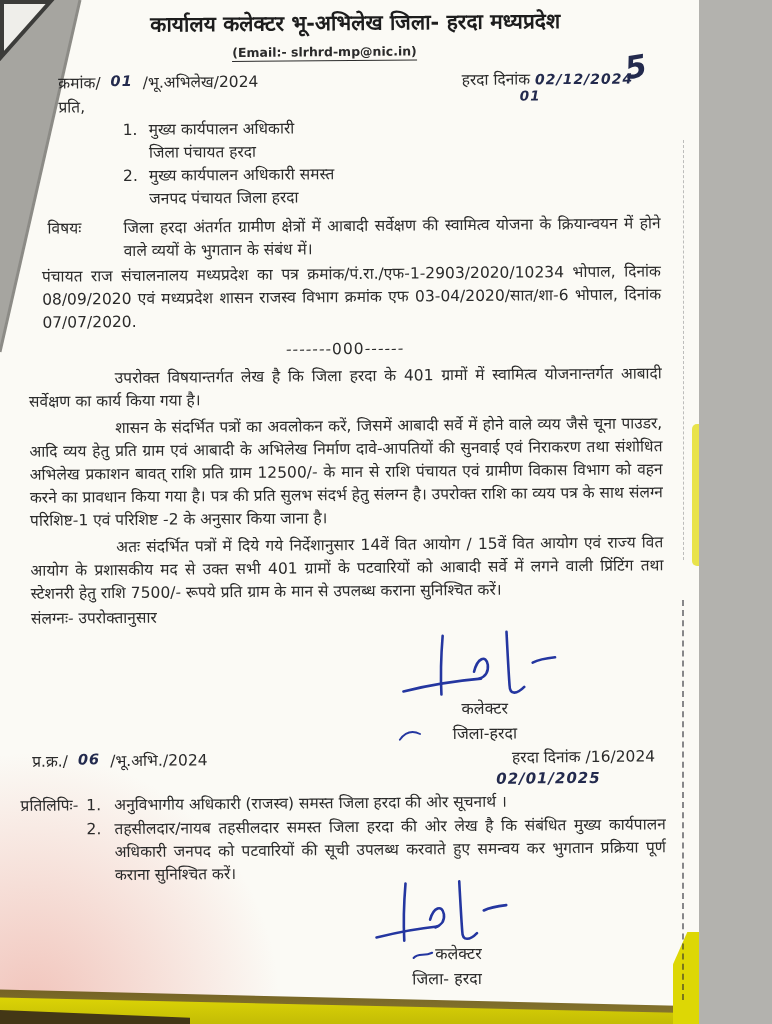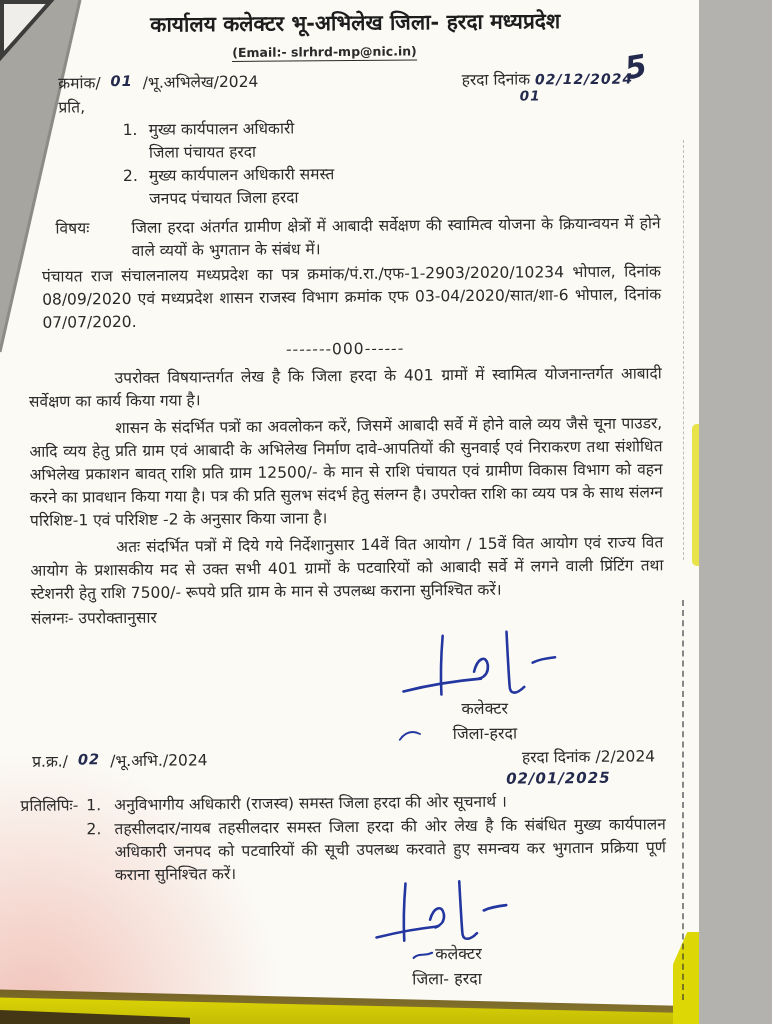--- a/index.html
+++ b/index.html
@@ -59,21 +59,21 @@
   .date-corr { position:absolute; left:58px; top:16px; font-size:13.5px; }
 
   .salutation { margin-top:1px; margin-left:32px; }
 
   .addr-list { margin-left:96px; }
   .addr-item { display:flex; }
   .addr-num { width:26px; flex:none; }
   .addr-cont { margin-left:26px; }
 
   .block { display:flex; margin-top:6px; }
-  .block .lbl { flex:none; width:62px; margin-left:28px; }
+  .block .lbl { flex:none; width:62px; margin-left:20px; }
   .block .txt { flex:1; text-align:justify; margin-left:14px; }
 
   .separator { text-align:center; margin-top:6px; letter-spacing:1px; }
 
   .para { text-align:justify; text-indent:86px; margin-top:4px; }
   .enclosure { margin-top:2px; }
 
   .sigblock { width:250px; margin-left:auto; margin-right:55px; text-align:center;
     position:relative; }
   .sigblock .scribble { display:block; margin:0 auto -12px auto; }
@@ -181,25 +181,25 @@
       <div class="sig-dist">
         <svg class="tick" width="24" height="13" viewBox="0 0 26 14" fill="none" stroke="#2436a0" stroke-width="2" stroke-linecap="round">
           <path d="M2 12 C8 4 16 2 24 6"></path>
         </svg>
         <span>जिला-हरदा</span>
       </div>
     </div>
 
     <div class="endorse">
       <div class="left">
-        <span>प्र.क्र./</span><span class="hw ref-num">02</span><span>/भू.अभि./2024</span>
+        <span>प्र.क्र./</span><span class="hw ref-num">06</span><span>/भू.अभि./2024</span>
       </div>
       <div class="right">
         <span>हरदा दिनांक</span>
-        <span>/2/2024</span>
+        <span>/16/2024</span>
         <span class="hw endorse-hw">02/01/2025</span>
       </div>
     </div>
 
     <div class="copyto">
       <div class="copy-head">
         <span class="copy-lbl">प्रतिलिपिः-</span>
         <div class="copy-items">
           <div class="copy-item">
             <span class="copy-num" style="margin-left:0;">1.</span>

